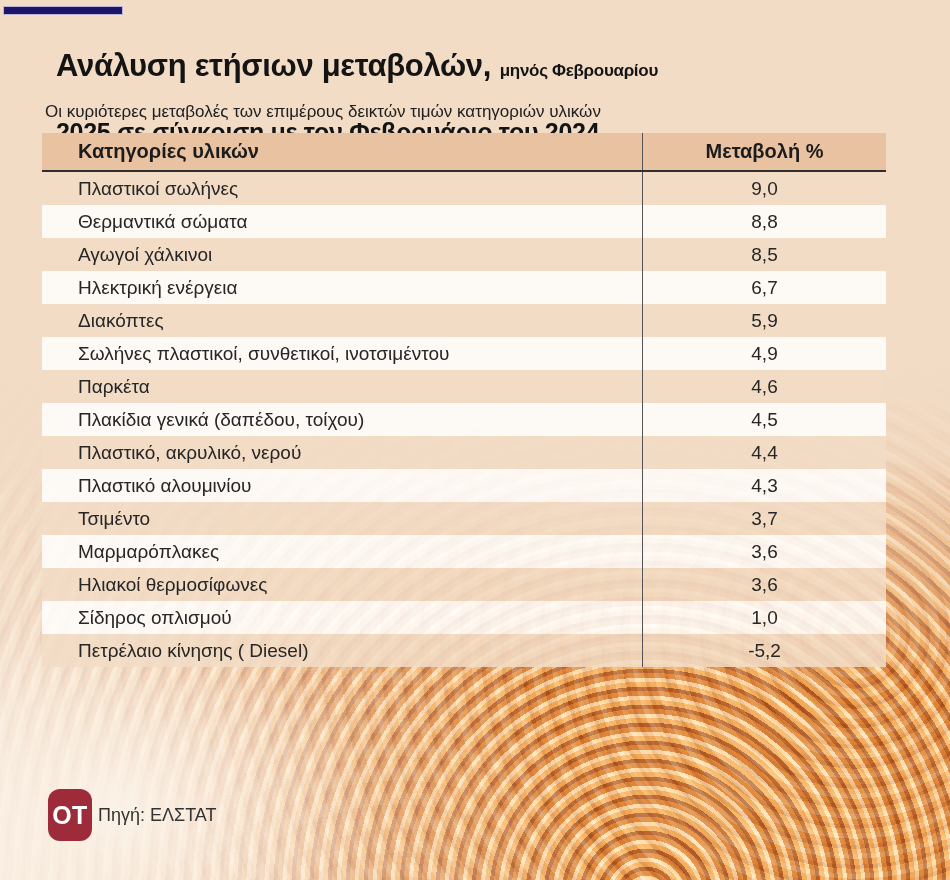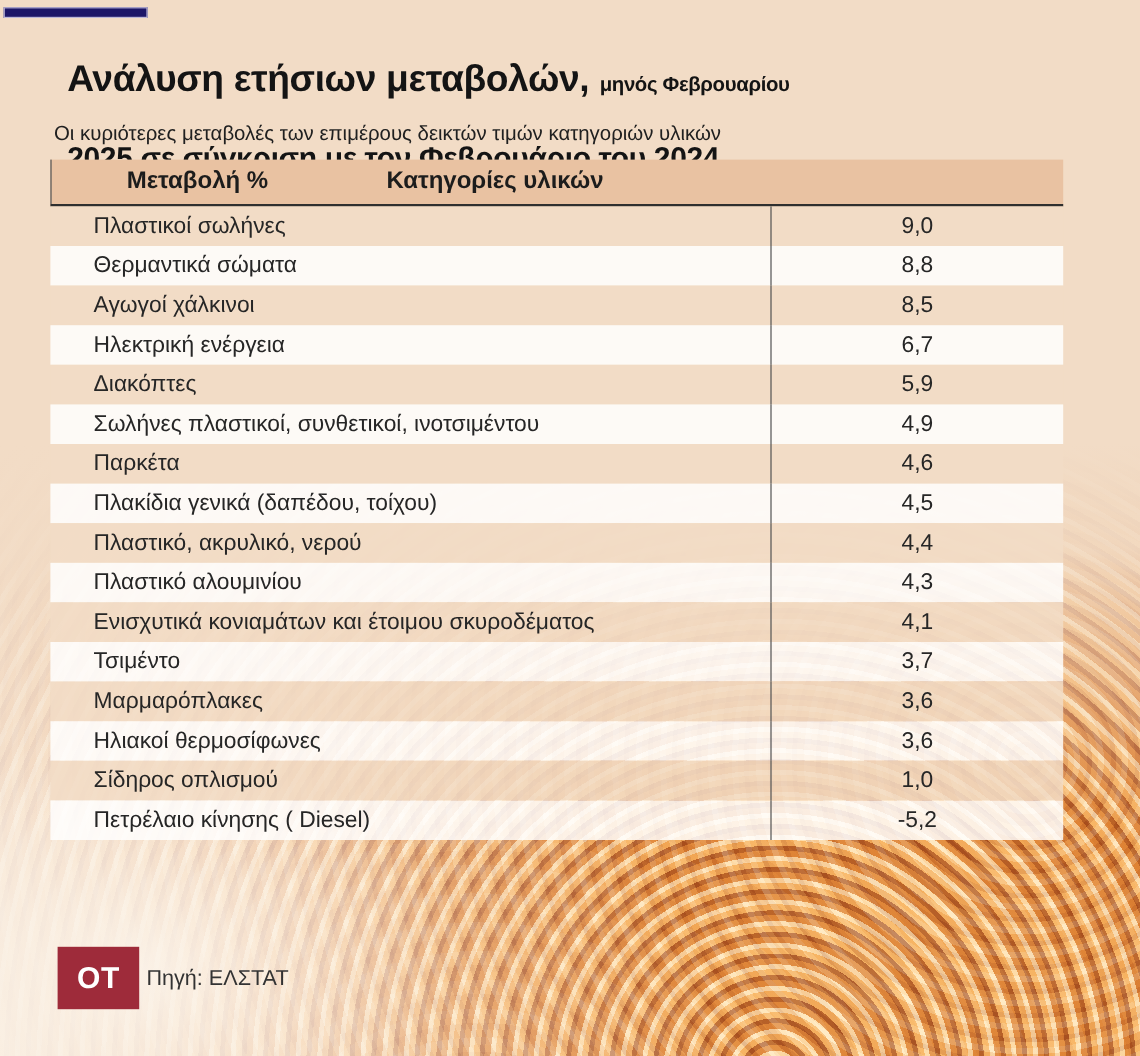--- a/index.html
+++ b/index.html
@@ -40,21 +40,21 @@
   }
   .cell{display:flex;align-items:center;height:100%;box-sizing:border-box;}
   .cat{width:600px;padding-left:36px;}
   .val{width:244px;justify-content:center;border-left:1px solid #545454;}
   .tbody .row{display:flex;height:33px;font-size:19px;color:#262626;}
   .tbody .row:nth-child(odd){background:rgba(242,220,198,0.86);}
   .tbody .row:nth-child(even){background:rgba(255,255,255,0.84);}
   
   .footer{position:absolute;left:48px;top:789px;z-index:2;display:flex;align-items:center;}
   .ot-logo{
-    width:68px;height:52px;background:#9e2b3a;border-radius:0;
+    width:44px;height:52px;background:#9e2b3a;border-radius:12px;
     display:flex;align-items:center;justify-content:center;
     color:#ffffff;font-weight:700;font-size:25px;letter-spacing:0.5px;
   }
   .source{margin-left:6px;font-size:18px;color:#333333;}
 </style>
 </head>
 <body>
 
 <div class="backdrop"></div>
 
@@ -63,22 +63,22 @@
 <h1 class="title">
   <span class="big">Ανάλυση ετήσιων μεταβολών,</span>
   <span class="med">μηνός Φεβρουαρίου</span>
   <span class="line2">2025 σε σύγκριση με τον Φεβρουάριο του 2024</span>
 </h1>
 
 <div class="subtitle">Οι κυριότερες μεταβολές των επιμέρους δεικτών τιμών κατηγοριών υλικών</div>
 
 <div class="table">
   <div class="thead">
+    <div class="cell cat">Κατηγορίες υλικών</div>
     <div class="cell val">Μεταβολή %</div>
-    <div class="cell cat">Κατηγορίες υλικών</div>
   </div>
   <div class="tbody">
   <div class="row">
     <div class="cell cat">Πλαστικοί σωλήνες</div>
     <div class="cell val">9,0</div>
   </div>
 
   <div class="row">
     <div class="cell cat">Θερμαντικά σώματα</div>
     <div class="cell val">8,8</div>
@@ -119,24 +119,20 @@
   <div class="row">
     <div class="cell cat">Πλαστικό, ακρυλικό, νερού</div>
     <div class="cell val">4,4</div>
   </div>
 
   <div class="row">
     <div class="cell cat">Πλαστικό αλουμινίου</div>
     <div class="cell val">4,3</div>
   </div>
 
-  <div class="row">
-    <div class="cell cat">Ενισχυτικά κονιαμάτων και έτοιμου σκυροδέματος</div>
-    <div class="cell val">4,1</div>
-  </div>
 
   <div class="row">
     <div class="cell cat">Τσιμέντο</div>
     <div class="cell val">3,7</div>
   </div>
 
   <div class="row">
     <div class="cell cat">Μαρμαρόπλακες</div>
     <div class="cell val">3,6</div>
   </div>

